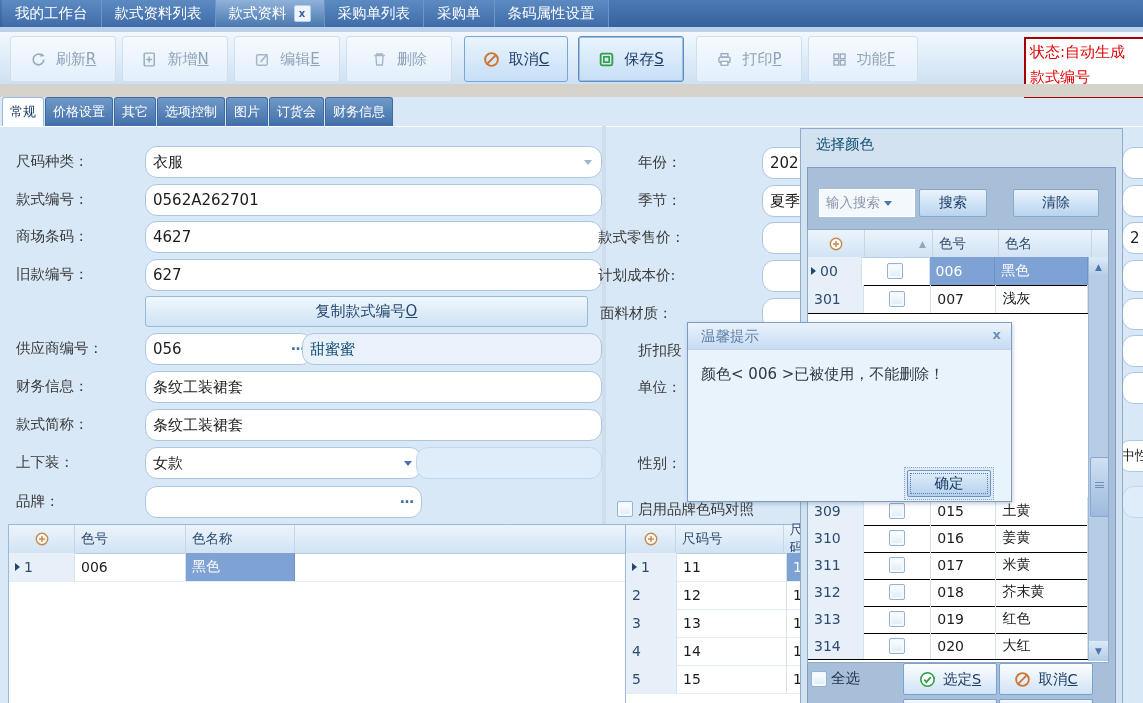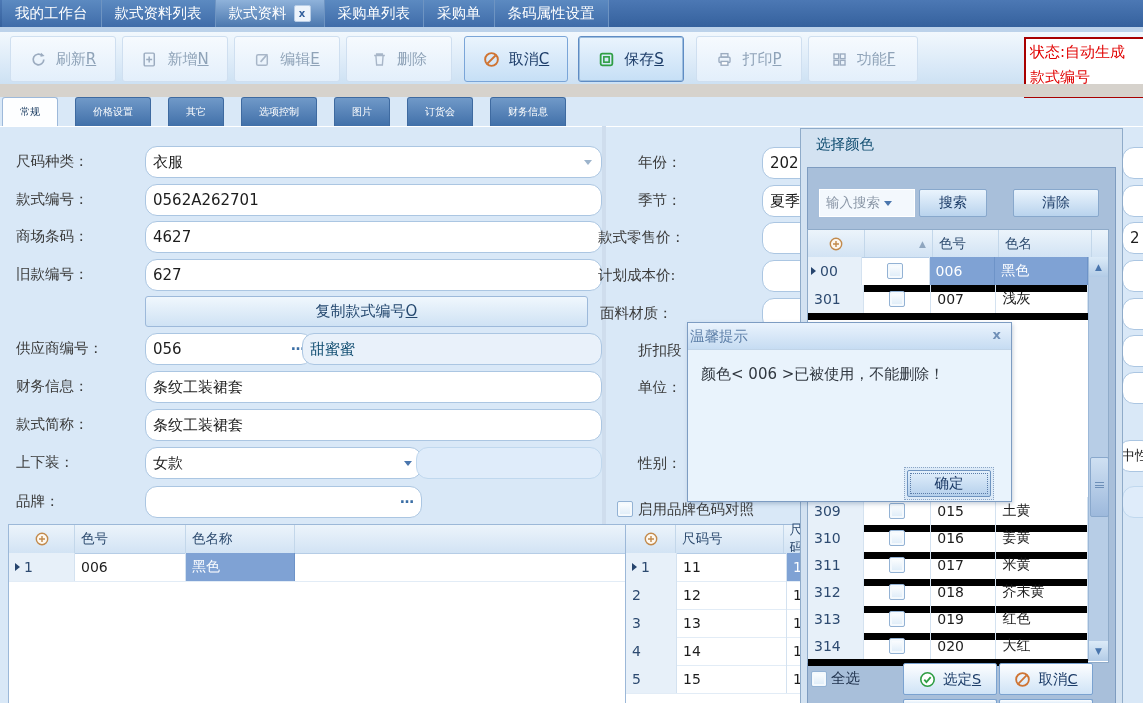--- a/index.html
+++ b/index.html
@@ -18,21 +18,21 @@
   .tbtn{position:absolute;top:4px;height:44px;border-radius:3px;display:flex;align-items:center;justify-content:center;gap:9px;
         font-size:15px;border:1px solid #cfdff0;background:linear-gradient(#f6fafe,#e3effb);color:#8fa3b8}
   .tbtn.en{border:1px solid #7aa5d8;background:linear-gradient(#eaf4fd,#c6dff6);color:#1c3c68}
   .tbtn.def{box-shadow:inset 0 0 0 1px #9dbede;border-color:#5f8cc4}
   .key{text-decoration:underline}
   .status{position:absolute;left:1024px;top:37px;width:119px;height:55px;background:#fff;border:2px solid #a80000;
           color:#e10000;font-size:15px;line-height:1.65;padding:1px 4px;white-space:nowrap;overflow:hidden}
   .graystrip{position:absolute;left:0;top:84px;width:1143px;height:13px;background:#d6d2cc}
   
   .ftabs{position:absolute;left:2px;top:97px;height:29px;display:flex}
-  .ftab{height:28px;padding:0 17px;display:flex;align-items:center;color:#fff;font-size:10px;margin-right:17px;
+  .ftab{height:28px;padding:0 7px;display:flex;align-items:center;color:#fff;font-size:13px;margin-right:1px;
         background:linear-gradient(#7099c8,#4170a9);border:1px solid #3e6aa0;border-bottom:none;border-radius:3px 3px 0 0}
   .ftab.active{background:#fdfeff;color:#16385e;border-color:#9db9da}
   .mainpanel{position:absolute;left:0;top:126px;width:1143px;height:577px;background:#d9e8f7;border-top:1px solid #fff}
   
   .lbl{position:absolute;height:30px;display:flex;align-items:center;font-size:14.5px;color:#3a3a3a;white-space:nowrap}
   .lbl.u{}
   .fld{position:absolute;height:30px;background:#fff;border:1px solid #abc6e2;border-radius:12px;font-size:15px;color:#1d1d1d;
        display:flex;align-items:center;padding:0 7px;overflow:hidden;white-space:nowrap}
   .fld.dim{background:#e9f1fa;color:#0c4a6e}
   .fld.blue{background:#dfecfa;border-color:#c0d8ee}
@@ -59,33 +59,33 @@
   .popup{position:absolute;left:800px;top:128px;width:321px;height:575px;background:#d3e2f1;border:1px solid #8fabc9;border-bottom:none;z-index:10}
   .ptitle{position:absolute;left:15px;top:6px;font-size:14.5px;color:#0c4a6e}
   .pinner{position:absolute;left:6px;top:38px;width:307px;height:537px;background:#a8bfda;border:1px solid #7e9cc0}
   .combo{position:absolute;left:18px;top:60px;width:82px;height:26px;background:#f3f8fd;border:1px solid #fff;
          color:#8a96a6;font-size:13.5px;display:flex;align-items:center;padding:0 6px}
   .pbtn{position:absolute;height:26px;border:1px solid #88a8cc;border-radius:2px;background:linear-gradient(#eaf4fd,#b9d3ed);
         color:#1c3c68;font-size:14px;display:flex;align-items:center;justify-content:center}
   .bigbtn{position:absolute;height:30px;width:92px;border:1px solid #7aa2d0;border-radius:2px;font-size:14.5px;color:#1c3c68;
           background:linear-gradient(#fdfeff,#cfe3f6);display:flex;align-items:center;justify-content:center;gap:7px}
   .pgrid{position:absolute;left:6px;top:100px;width:300px;height:432px;background:#fff;border:1px solid #8fabc9}
-  .prow{position:absolute;left:0;display:flex;height:28px;border-bottom:7px solid #000000;width:280px}
+  .prow{position:absolute;left:0;display:flex;height:28px;border-bottom:1px solid #000000;width:280px}
   .sbar{position:absolute;left:280px;top:27px;width:19px;height:404px;background:#b7cde6;border-left:1px solid #9cb8d8}
   .sarr{position:absolute;left:0;width:19px;height:20px;background:linear-gradient(#dcebf8,#b2cbe6);color:#4a76ad;font-size:9px;
         display:flex;align-items:center;justify-content:center}
   .sthumb{position:absolute;left:1px;top:200px;width:17px;height:58px;background:linear-gradient(#cfe0f2,#9db9dc);
           border:1px solid #89a8cc;border-radius:2px}
   .grip{width:9px;height:1px;background:#6d8fb8;margin:1.5px auto}
   
   .dialog{position:absolute;left:687px;top:322px;width:323px;height:178px;background:#e9f3fc;border:1px solid #7d9cc2;
           box-shadow:1px 2px 4px rgba(40,70,110,.25);z-index:20}
   .dtitle{position:absolute;left:0;top:0;width:100%;height:26px;background:linear-gradient(#eaf3fd,#c6dcf2);
           border-bottom:1px solid #c0d4e8;display:flex;align-items:center}
-  .dtext{margin-left:2px;font-size:14.5px;color:#5d7fa8}
+  .dtext{margin-left:13px;font-size:14.5px;color:#5d7fa8}
   .dx{position:absolute;right:10px;top:4px;color:#7090b8;font-size:13px;font-weight:bold}
   .dmsg{position:absolute;left:13px;top:42px;font-size:15px;color:#30373f}
   .okwrap{position:absolute;left:216px;top:144px;padding:2px;border:1px dotted #8aa4c4;background:#dceaf8}
   .okbtn{width:82px;height:25px;border:1px solid #6e93bf;border-radius:2px;background:linear-gradient(#e2effb,#b5d0ec);
          color:#1c3a66;font-size:14.5px;display:flex;align-items:center;justify-content:center;outline:1px dotted #5a7ca8;outline-offset:-4px}
   .ic{flex:none}
 </style>
 </head>
 <body>
 

